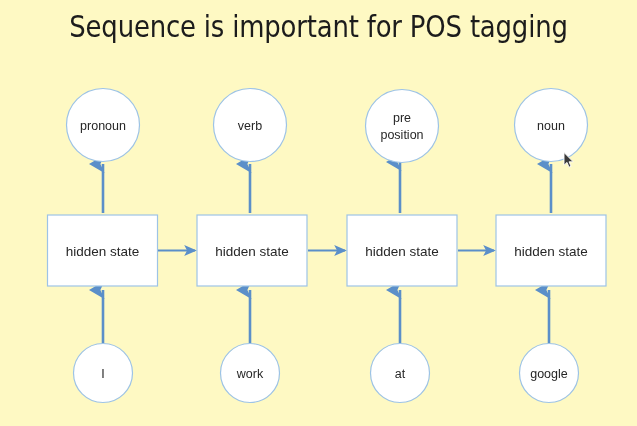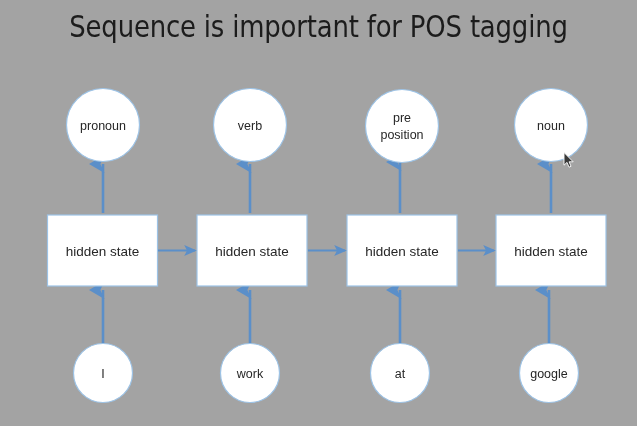--- a/index.html
+++ b/index.html
@@ -13,21 +13,21 @@
     overflow: hidden;
     font-family: "Liberation Sans", sans-serif;
     position: relative;
   }
 
   #slide {
     position: absolute;
     left: 0; top: 0;
     width: 637px;
     height: 426px;
-    background: #a3a3a3;
+    background: #fef9c3;
   }
 
   
   #slide-title {
     position: absolute;
     left: 0;
     top: 8px;
     width: 637px;
     text-align: center;
     font-family: "DejaVu Sans Condensed", "Liberation Sans Narrow", "Liberation Sans", sans-serif;

